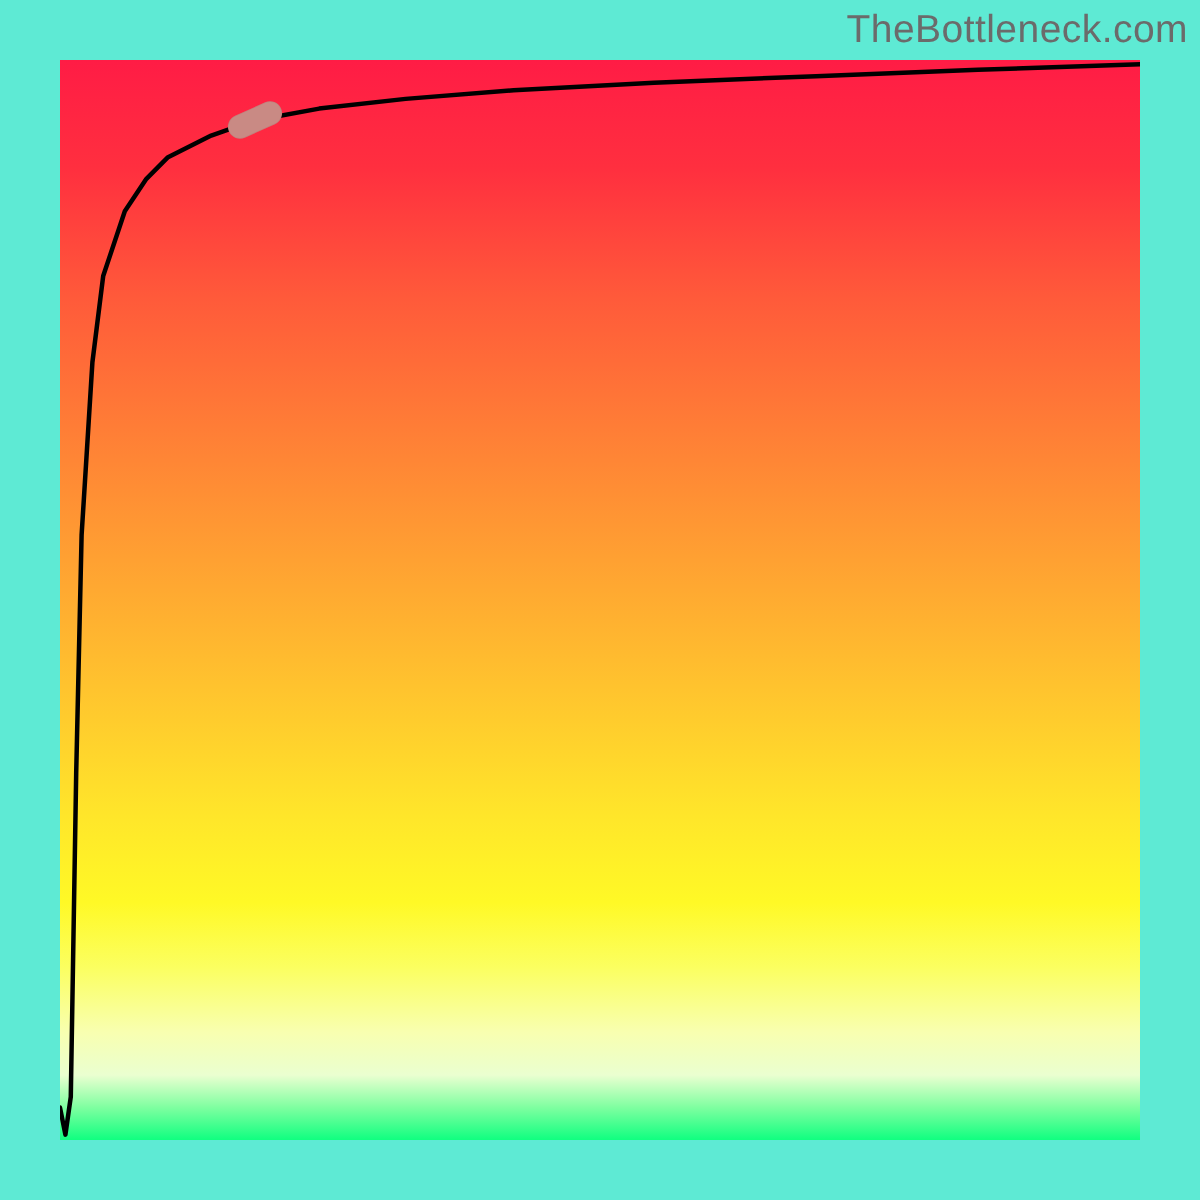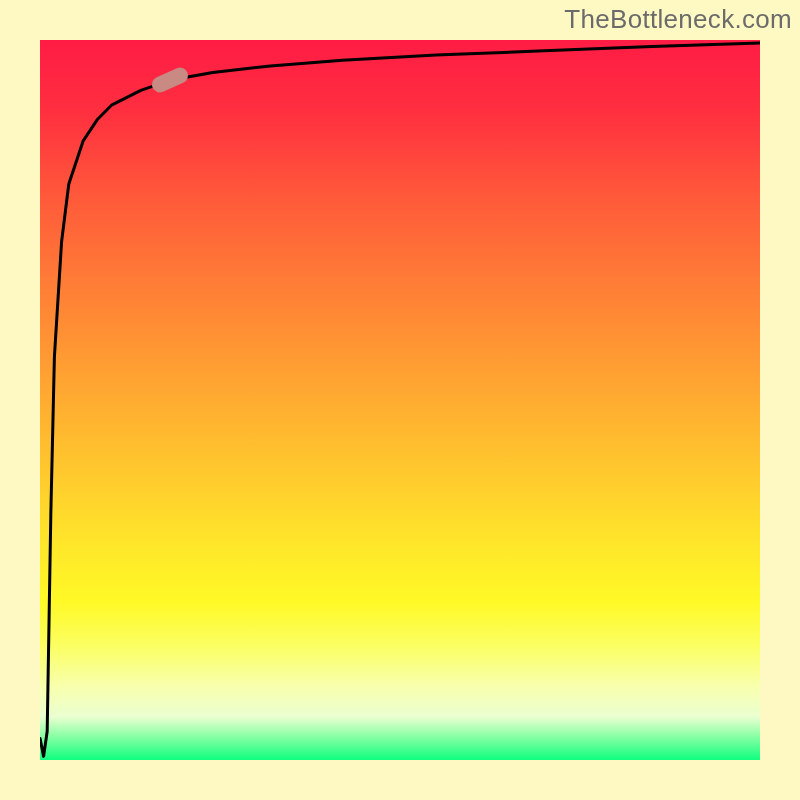--- a/index.html
+++ b/index.html
@@ -1,21 +1,21 @@
 <!DOCTYPE html>
 <html><head>
 <meta charset="utf-8">
 <style>
   * { margin: 0; padding: 0; box-sizing: border-box; }
   html, body { width: 800px; height: 800px; overflow: hidden; background: #fff; }
   .wrap {
     position: relative;
     width: 800px;
     height: 800px;
-    background: #fef9c3;
+    background: #5eead4;
   }
   .watermark {
     position: absolute;
     top: 4px;
     right: 8px;
     font-family: Arial, Helvetica, sans-serif;
     font-size: 26px;
     font-weight: 500;
     color: #6b6b6b;
     letter-spacing: 0.3px;

